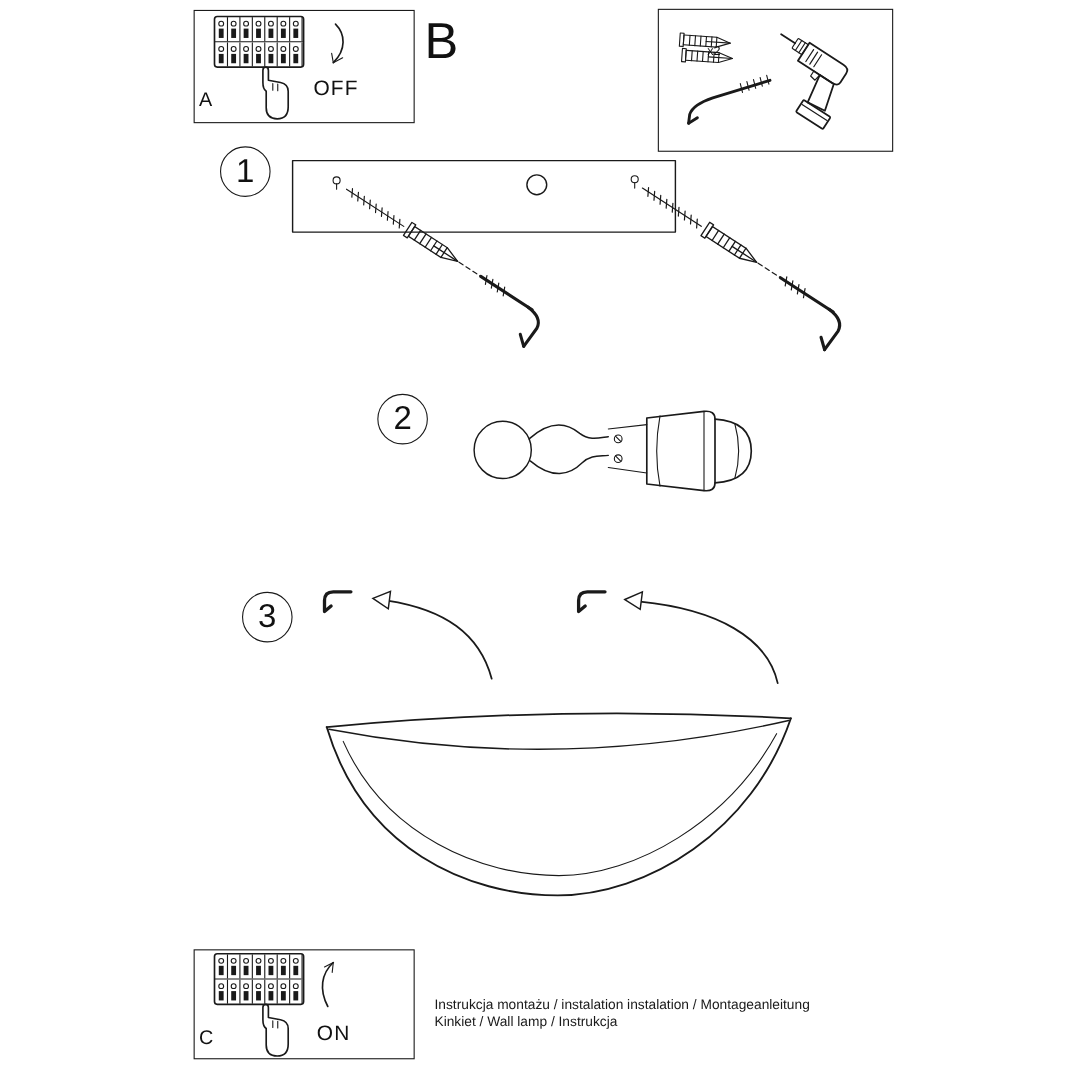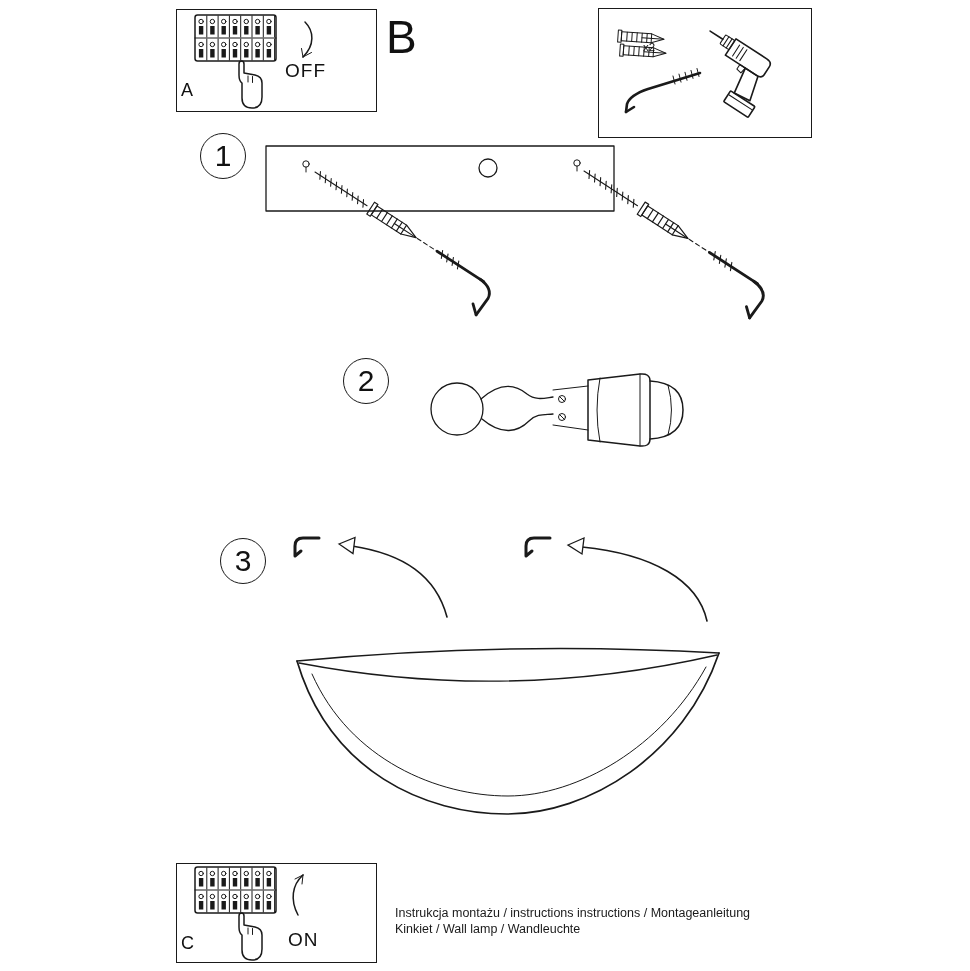--- a/index.html
+++ b/index.html
@@ -172,36 +172,36 @@
         <path class="ln t" d="M303,875 L295,879 M303,875 L302,884"></path>
       </g>
     </g>
   </svg>
 
   <div class="box" style="left:176px;top:9px;width:199px;height:101px;"></div>
   <div class="box" style="left:598px;top:8px;width:212px;height:128px;"></div>
   <div class="box" style="left:176px;top:863px;width:199px;height:98px;"></div>
 
   <div class="lbl corner" style="left:181px;top:80px;">A</div>
-  <div class="lbl switch" style="left:285px;top:60px;">OFF</div>
+  <div class="lbl switch" style="left:285px;top:70px;">OFF</div>
 
   <div class="lbl letterB" style="left:386px;top:14px;">B</div>
   <div class="lbl x2" style="left:643px;top:41px;">x2</div>
 
   <div class="step-circle" style="left:200px;top:133px;">
     <span>1</span>
   </div>
   <div class="step-circle" style="left:343px;top:358px;">
     <span>2</span>
   </div>
   <div class="step-circle" style="left:220px;top:538px;">
     <span>3</span>
   </div>
 
   <div class="lbl corner" style="left:181px;top:933px;">C</div>
   <div class="lbl switch" style="left:288px;top:929px;">ON</div>
 
   <div class="footer">
-    <div>Instrukcja montażu / instructions instructions / Montageanleitung</div>
-    <div>Kinkiet / Wall lamp / Wandleuchte</div>
+    <div>Instrukcja montażu / instalation instalation / Montageanleitung</div>
+    <div>Kinkiet / Wall lamp / Instrukcja</div>
   </div>
 
 </div>
 
 </body></html>

